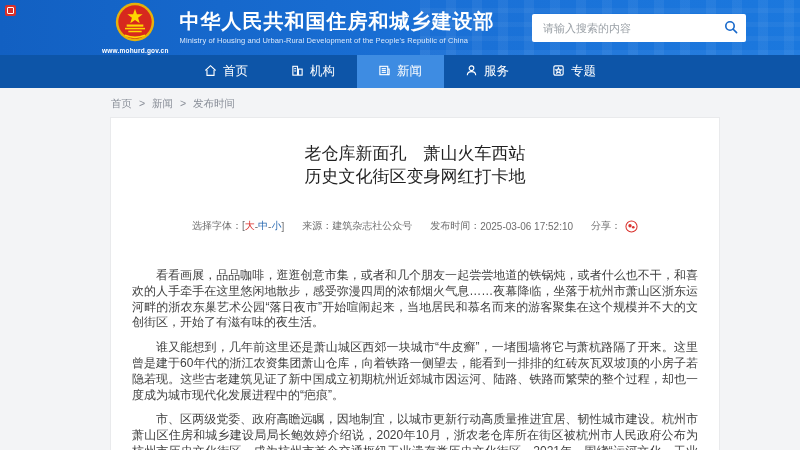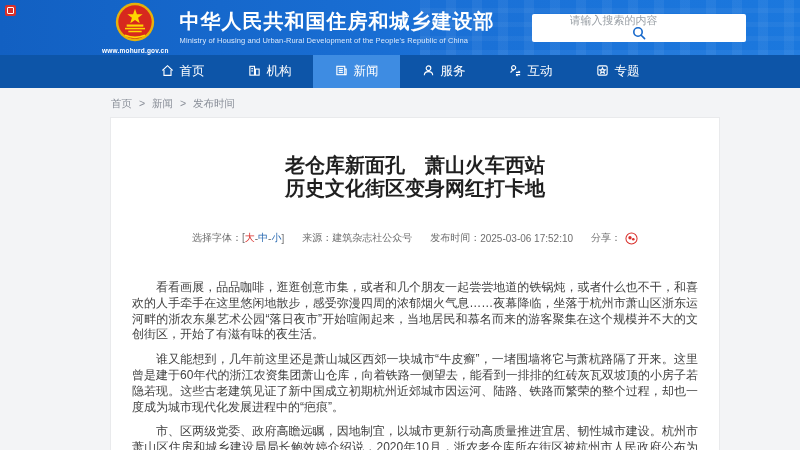--- a/index.html
+++ b/index.html
@@ -29,21 +29,21 @@
     display:flex;align-items:center;justify-content:center;
   }
   .corner-badge span{display:block;width:5px;height:5px;border:1px solid #fff;border-radius:1px;}
   .brand{display:flex;align-items:center;margin-left:102px;position:relative;z-index:2;}
   .emblem-wrap{display:flex;flex-direction:column;align-items:center;margin-right:11px;}
   .site-url{font-size:6.5px;color:#fff;font-weight:bold;margin-top:1px;letter-spacing:.2px;}
   .titles .cn{font-size:20px;font-weight:bold;color:#fff;letter-spacing:1px;line-height:23px;}
   .titles .en{font-size:7.5px;color:#d9e8fb;margin-top:3px;letter-spacing:.1px;}
   .search-box{
     position:absolute;right:54px;top:14px;width:214px;height:28px;
-    background:#fff;border-radius:2px;display:flex;align-items:center;z-index:3;flex-direction:column;
+    background:#fff;border-radius:2px;display:flex;align-items:center;z-index:3;
   }
   .search-box input{
     flex:1;border:none;outline:none;background:transparent;
     font-size:11px;color:#333;padding:0 8px 0 11px;
     font-family:"Liberation Sans","DejaVu Sans",sans-serif;
   }
   .search-box input::placeholder{color:#9aa0a6;}
   .search-btn{border:none;background:transparent;width:30px;height:28px;cursor:pointer;
     display:flex;align-items:center;justify-content:center;padding:0;}
   
@@ -57,22 +57,22 @@
   
   .breadcrumb{margin:8px 0 0 111px;font-size:10.5px;color:#8a8f99;line-height:14px;}
   .breadcrumb .sep{margin:0 4px;}
   
   .card{
     margin-left:110px;margin-top:7px;width:610px;min-height:330px;
     background:#fff;border:1px solid #e9eaec;box-sizing:border-box;
     padding:16px 21px 24px;
   }
   .article-title{
-    text-align:center;font-size:20px;font-weight:bold;color:#1f1f1f;
-    line-height:23px;margin:20px 0 0;
+    text-align:center;font-size:17px;font-weight:normal;color:#1f1f1f;
+    line-height:23px;margin:8px 0 0;
   }
   .meta{
     text-align:center;font-size:10px;color:#6e6e6e;margin-top:15px;
     display:flex;align-items:center;justify-content:center;flex-wrap:nowrap;
   }
   .meta .grp{margin:16px 9px;display:inline-flex;align-items:center;}
   .meta .font-large{color:#d9302c;cursor:pointer;}
   .meta .font-mid,.meta .font-small{color:#2567b0;cursor:pointer;}
   .share-icon{display:inline-flex;margin-left:4px;cursor:pointer;}
   .body-text{margin-top:19px;}
@@ -161,30 +161,20 @@
       <svg width="13" height="13" viewBox="0 0 14 14" fill="none" stroke="#fff" stroke-width="1.2">
         <circle cx="7" cy="4.5" r="2.5"></circle>
           <path d="M2.5 12.2 C2.5 9.5 4.5 8.2 7 8.2 C9.5 8.2 11.5 9.5 11.5 12.2"></path>
       </svg>
     </span>
     <span>服务</span>
   </div>
   <div class="nav-item">
     <span>
       <svg width="13" height="13" viewBox="0 0 14 14" fill="none" stroke="#fff" stroke-width="1.2">
-        <circle cx="5" cy="4" r="2.2"></circle>
-          <path d="M2 9.5 C2 7.8 3.5 7 5 7"></path>
-        <path d="M7.5 9 H12 M12 9 L10.3 7.5 M7.5 11.5 H12 M7.5 11.5 L9.2 13"></path>
-      </svg>
-    </span>
-    <span>互动</span>
-  </div>
-  <div class="nav-item">
-    <span>
-      <svg width="13" height="13" viewBox="0 0 14 14" fill="none" stroke="#fff" stroke-width="1.2">
         <rect x="2" y="2" width="10" height="10" rx="1.5"></rect>
         <path d="M7 4.2 L7.9 6.1 L10 6.3 L8.4 7.7 L8.9 9.8 L7 8.7 L5.1 9.8 L5.6 7.7 L4 6.3 L6.1 6.1 Z"></path>
       </svg>
     </span>
     <span>专题</span>
   </div>
 </div>
 
 <div class="breadcrumb">
   <span>首页</span>

